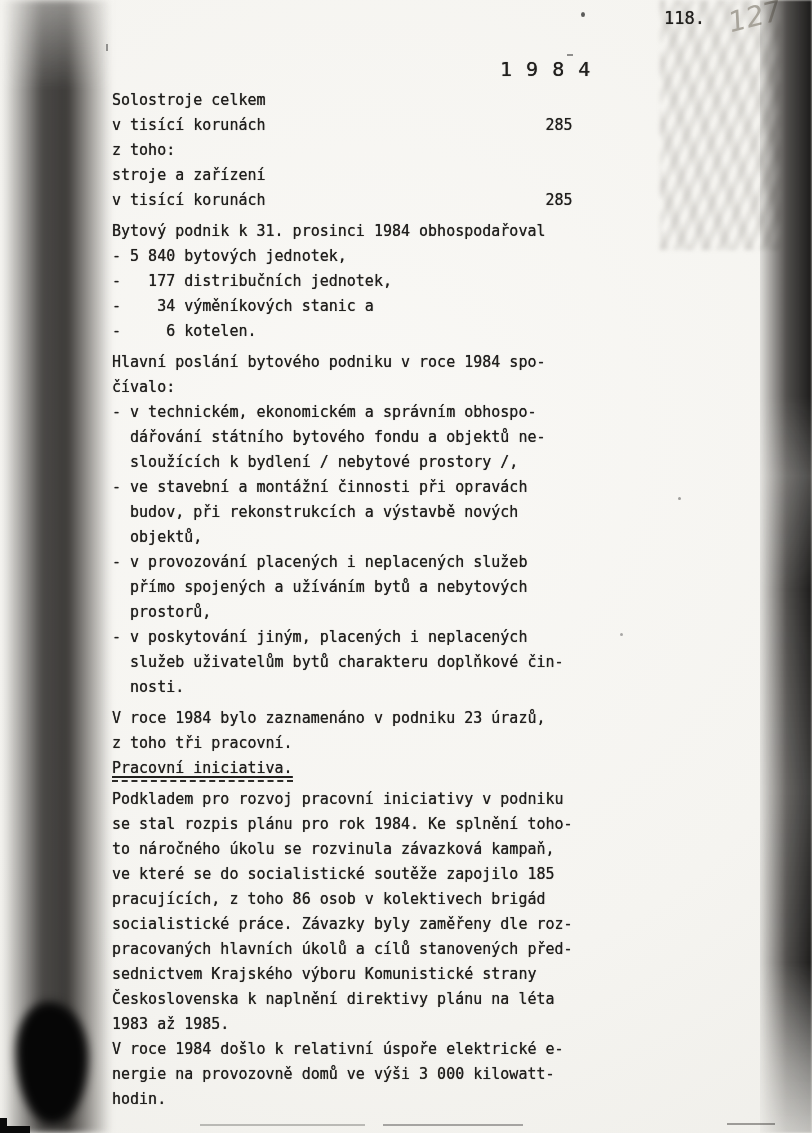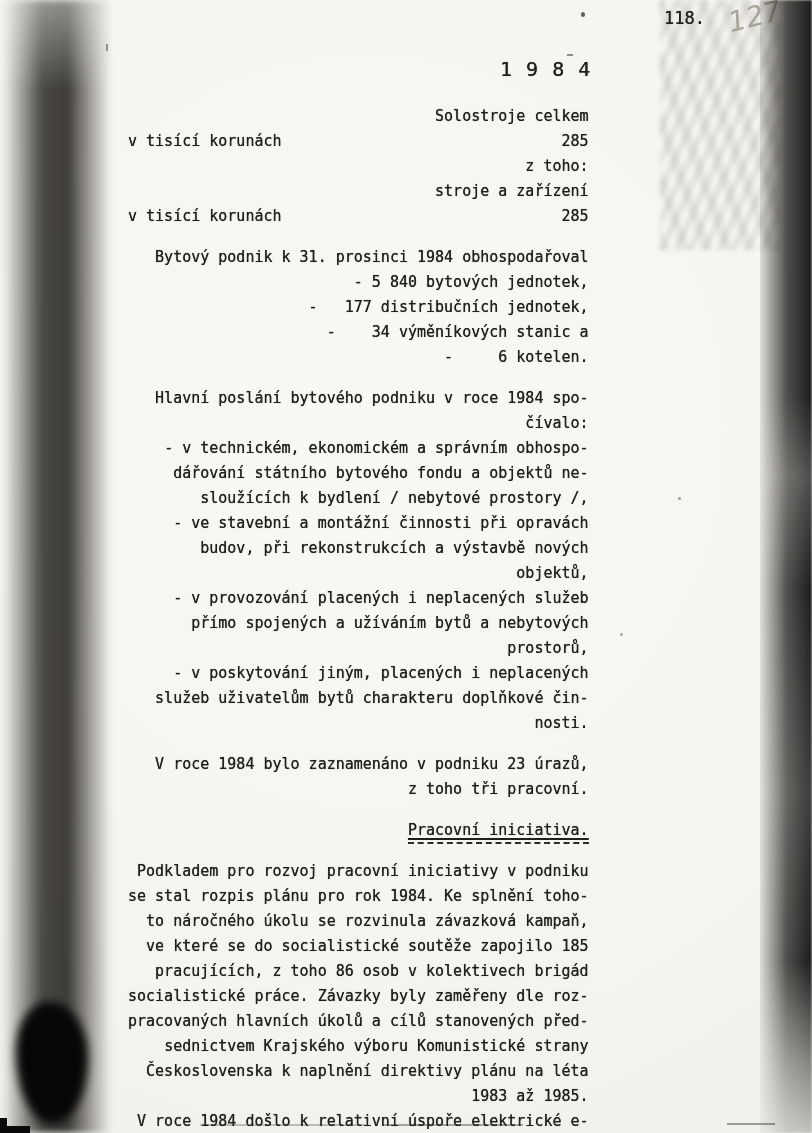--- a/index.html
+++ b/index.html
@@ -21,21 +21,21 @@
     line-height: 25px;
     color: #201f1d;
     white-space: pre;
     text-shadow: 0 0 0.7px rgba(32,30,27,0.9);
   }
   #text-flow {
     position: absolute;
     left: 112px; top: 88px;
     z-index: 1;
   }
-  .para { margin: 16px; text-align: right; }
+  .para { margin: 0; }
   .para + .para { margin-top: 6px; }
   .para.heading { margin-top: 0; }
   .text-line { height: 25px; }
   .underlined-text {
     font-weight: normal;
     text-decoration: underline;
     text-decoration-thickness: 1.5px;
     text-underline-offset: 3px;
     border-bottom: 2px dashed #2e2c29;
     padding-bottom: 3px;

